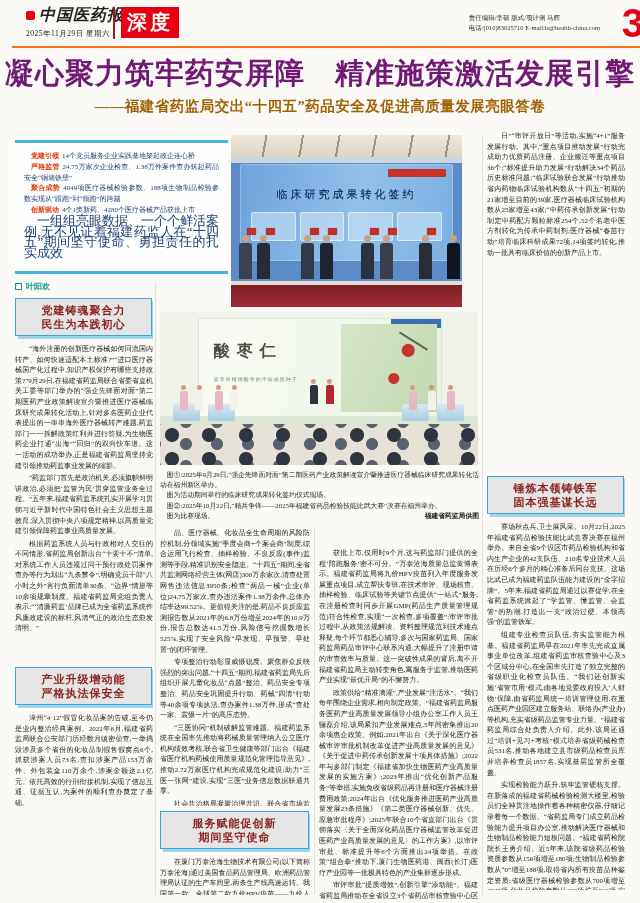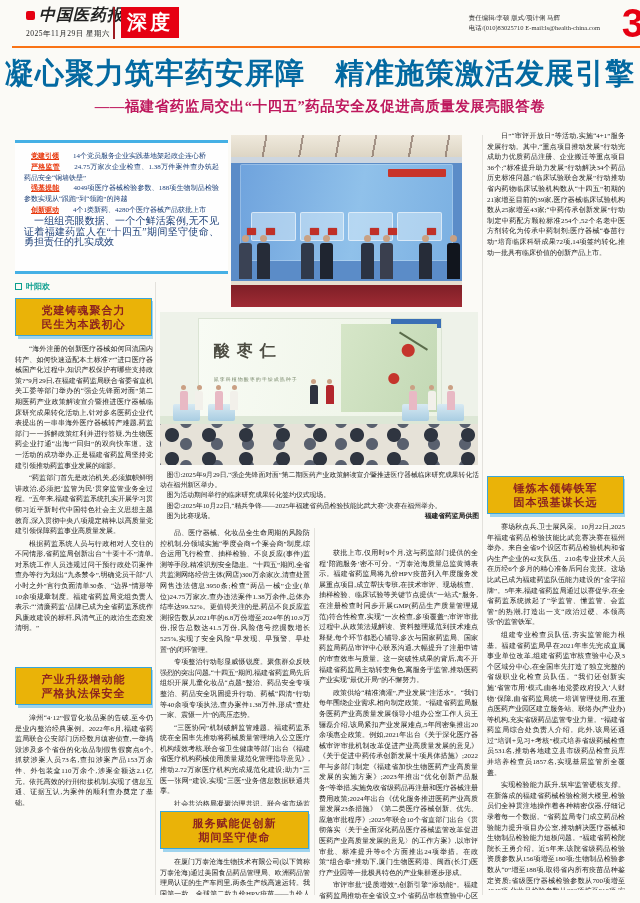--- a/index.html
+++ b/index.html
@@ -13,39 +13,39 @@
   .mh-date{font-size:7.5px;color:#222;margin-top:3px;letter-spacing:.5px;}
   .mh-rule{position:absolute;left:101px;top:7px;width:2px;height:32px;background:#9e1b20;}
   .mh-section{position:absolute;left:109px;top:7px;width:58px;height:31px;background:#e60012;color:#fff;
               font-family:"Liberation Sans",sans-serif;font-weight:bold;font-size:20px;line-height:31px;
               text-align:center;letter-spacing:3px;}
   .mh-right{position:absolute;right:52px;top:13px;font-size:6.5px;line-height:9.5px;color:#333;text-align:left;}
   .mh-page{position:absolute;right:8px;top:0px;font-size:40px;line-height:46px;font-weight:bold;color:#e60012;
            font-family:"Liberation Sans",sans-serif;}
   
   .headline{position:absolute;left:0;top:53px;width:640px;text-align:center;}
-  .headline .title{font-size:29px;font-weight:bold;letter-spacing:1px;color:#0369a1;line-height:40px;}
-  .headline .subtitle{font-size:14.5px;font-weight:bold;color:#be185d;margin-top:4px;letter-spacing:.5px;}
+  .headline .title{font-size:29px;font-weight:bold;letter-spacing:1px;color:#701a75;line-height:40px;}
+  .headline .subtitle{font-size:14.5px;font-weight:bold;color:#a16207;margin-top:4px;letter-spacing:.5px;}
   
   .hl-box{position:absolute;left:15px;top:140px;width:213px;height:134px;box-sizing:border-box;
           border-top:3px solid #45b0e5;border-bottom:3px solid #45b0e5;background:#fefefe;padding:8px 9px 0;}
   .hl-p{margin:0;font-size:7px;line-height:10.8px;text-align:justify;color:#1c3f77;text-indent:1em;}
-  .hl-label{color:#e8380d;margin-right:14px;font-weight:bold;font-style:normal;text-decoration:underline;}
-  .hl-summary{margin:0;font-size:10px;line-height:10.8px;text-align:justify;color:#1c3f77;text-indent:1em;}
+  .hl-label{color:#e8380d;margin-right:3px;font-weight:bold;font-style:normal;}
+  .hl-summary{margin:0;font-size:13px;line-height:10.8px;text-align:justify;color:#1c3f77;text-indent:1em;}
   
   .col{position:absolute;overflow:hidden;}
   .col1{left:15px;top:281px;width:138px;height:614px;}
   .col2{left:160px;top:528px;width:150px;height:367px;}
   .col3{left:319px;top:548px;width:159px;height:367px;}
   .col4{left:487px;top:131px;width:138px;height:760px;}
   .para{margin:0 0 2px;text-indent:2em;text-align:justify;font-size:7px;line-height:10.6px;color:#1c1c1c;}
   .seg{overflow:hidden;}
   .byline{font-size:8px;font-weight:bold;color:#0b9e8e;margin:0 0 6px;display:flex;align-items:center;gap:4px;}
   .byline .sq{display:inline-block;width:5px;height:5px;border:1px solid #0b9e8e;flex:none;}
-  .sec-box{border:1px solid #3aa6da;background:#eab308;box-shadow:3px 3px 0 #9fd4ee;
+  .sec-box{border:1px solid #3aa6da;background:#e5e5e5;box-shadow:3px 3px 0 #9fd4ee;
            padding:4px 2px;text-align:center;margin:5px 1px 8px 0;}
   .sec-box .l{font-size:11px;font-weight:bold;color:#8c2220;line-height:14px;letter-spacing:1px;}
   .vrule{position:absolute;width:1px;background:#e3e1dc;}
   
   .photo1{position:absolute;left:231px;top:135px;width:231px;height:172px;overflow:hidden;
           background:linear-gradient(#e7e2d5 0 13%,#cdd6e0 13% 16%,#5b8cc8 16% 86%,#b9a99a 86%);}
   .p1-ceiling{position:absolute;left:0;top:0;width:100%;height:13%;
           background:repeating-linear-gradient(100deg,transparent 0 34px,rgba(80,50,40,.45) 34px 36px),
                      linear-gradient(#efe9dc,#ddd5c4);}
   .p1-screen{position:absolute;left:4%;top:17%;width:92%;height:56%;border-radius:2px;
@@ -111,30 +111,31 @@
 
 <div class="headline">
   <div class="title">凝心聚力筑牢药安屏障　精准施策激活发展引擎</div>
   <div class="subtitle">——福建省药监局交出“十四五”药品安全及促进高质量发展亮眼答卷</div>
 </div>
 
 <div class="hl-box">
   <div>
       <p class="hl-p"><b class="hl-label">党建引领</b><span>14个党员服务企业实践基地架起政企连心桥</span></p>
       <p class="hl-p"><b class="hl-label">严格监管</b><span>24.75万家次企业检查、1.38万件案件查办筑起药品安全“铜墙铁壁”</span></p>
-      <p class="hl-p"><b class="hl-label">强基提能</b><span>4049项医疗器械检验参数、188项生物制品检验参数实现从“跟跑”到“领跑”的跨越</span></p>
+      <p class="hl-p"><b class="hl-label">聚合成势</b><span>4049项医疗器械检验参数、188项生物制品检验参数实现从“跟跑”到“领跑”的跨越</span></p>
       <p class="hl-p"><b class="hl-label">创新驱动</b><span>4个1类新药、4280个医疗器械产品获批上市</span></p>
     </div>
   <p class="hl-summary">一组组亮眼数据、一个个鲜活案例,无不见证着福建药监人在“十四五”期间坚守使命、勇担责任的扎实成效</p>
 </div>
 
 <div class="photo1">
   <div class="p1-ceiling"></div>
   <div class="p1-screen">
     <div class="p1-flag"></div>
+    <div class="p1-title">临床研究成果转化签约</div>
     <div class="p1-cards">
         <i></i>
         <i></i>
         <i></i>
         <i></i>
       </div>
   </div>
   <div class="p1-tabletop"></div>
   <div class="p1-table"></div>
   <div class="p1fig" style="left:3%;--c:#3a4254"></div>

